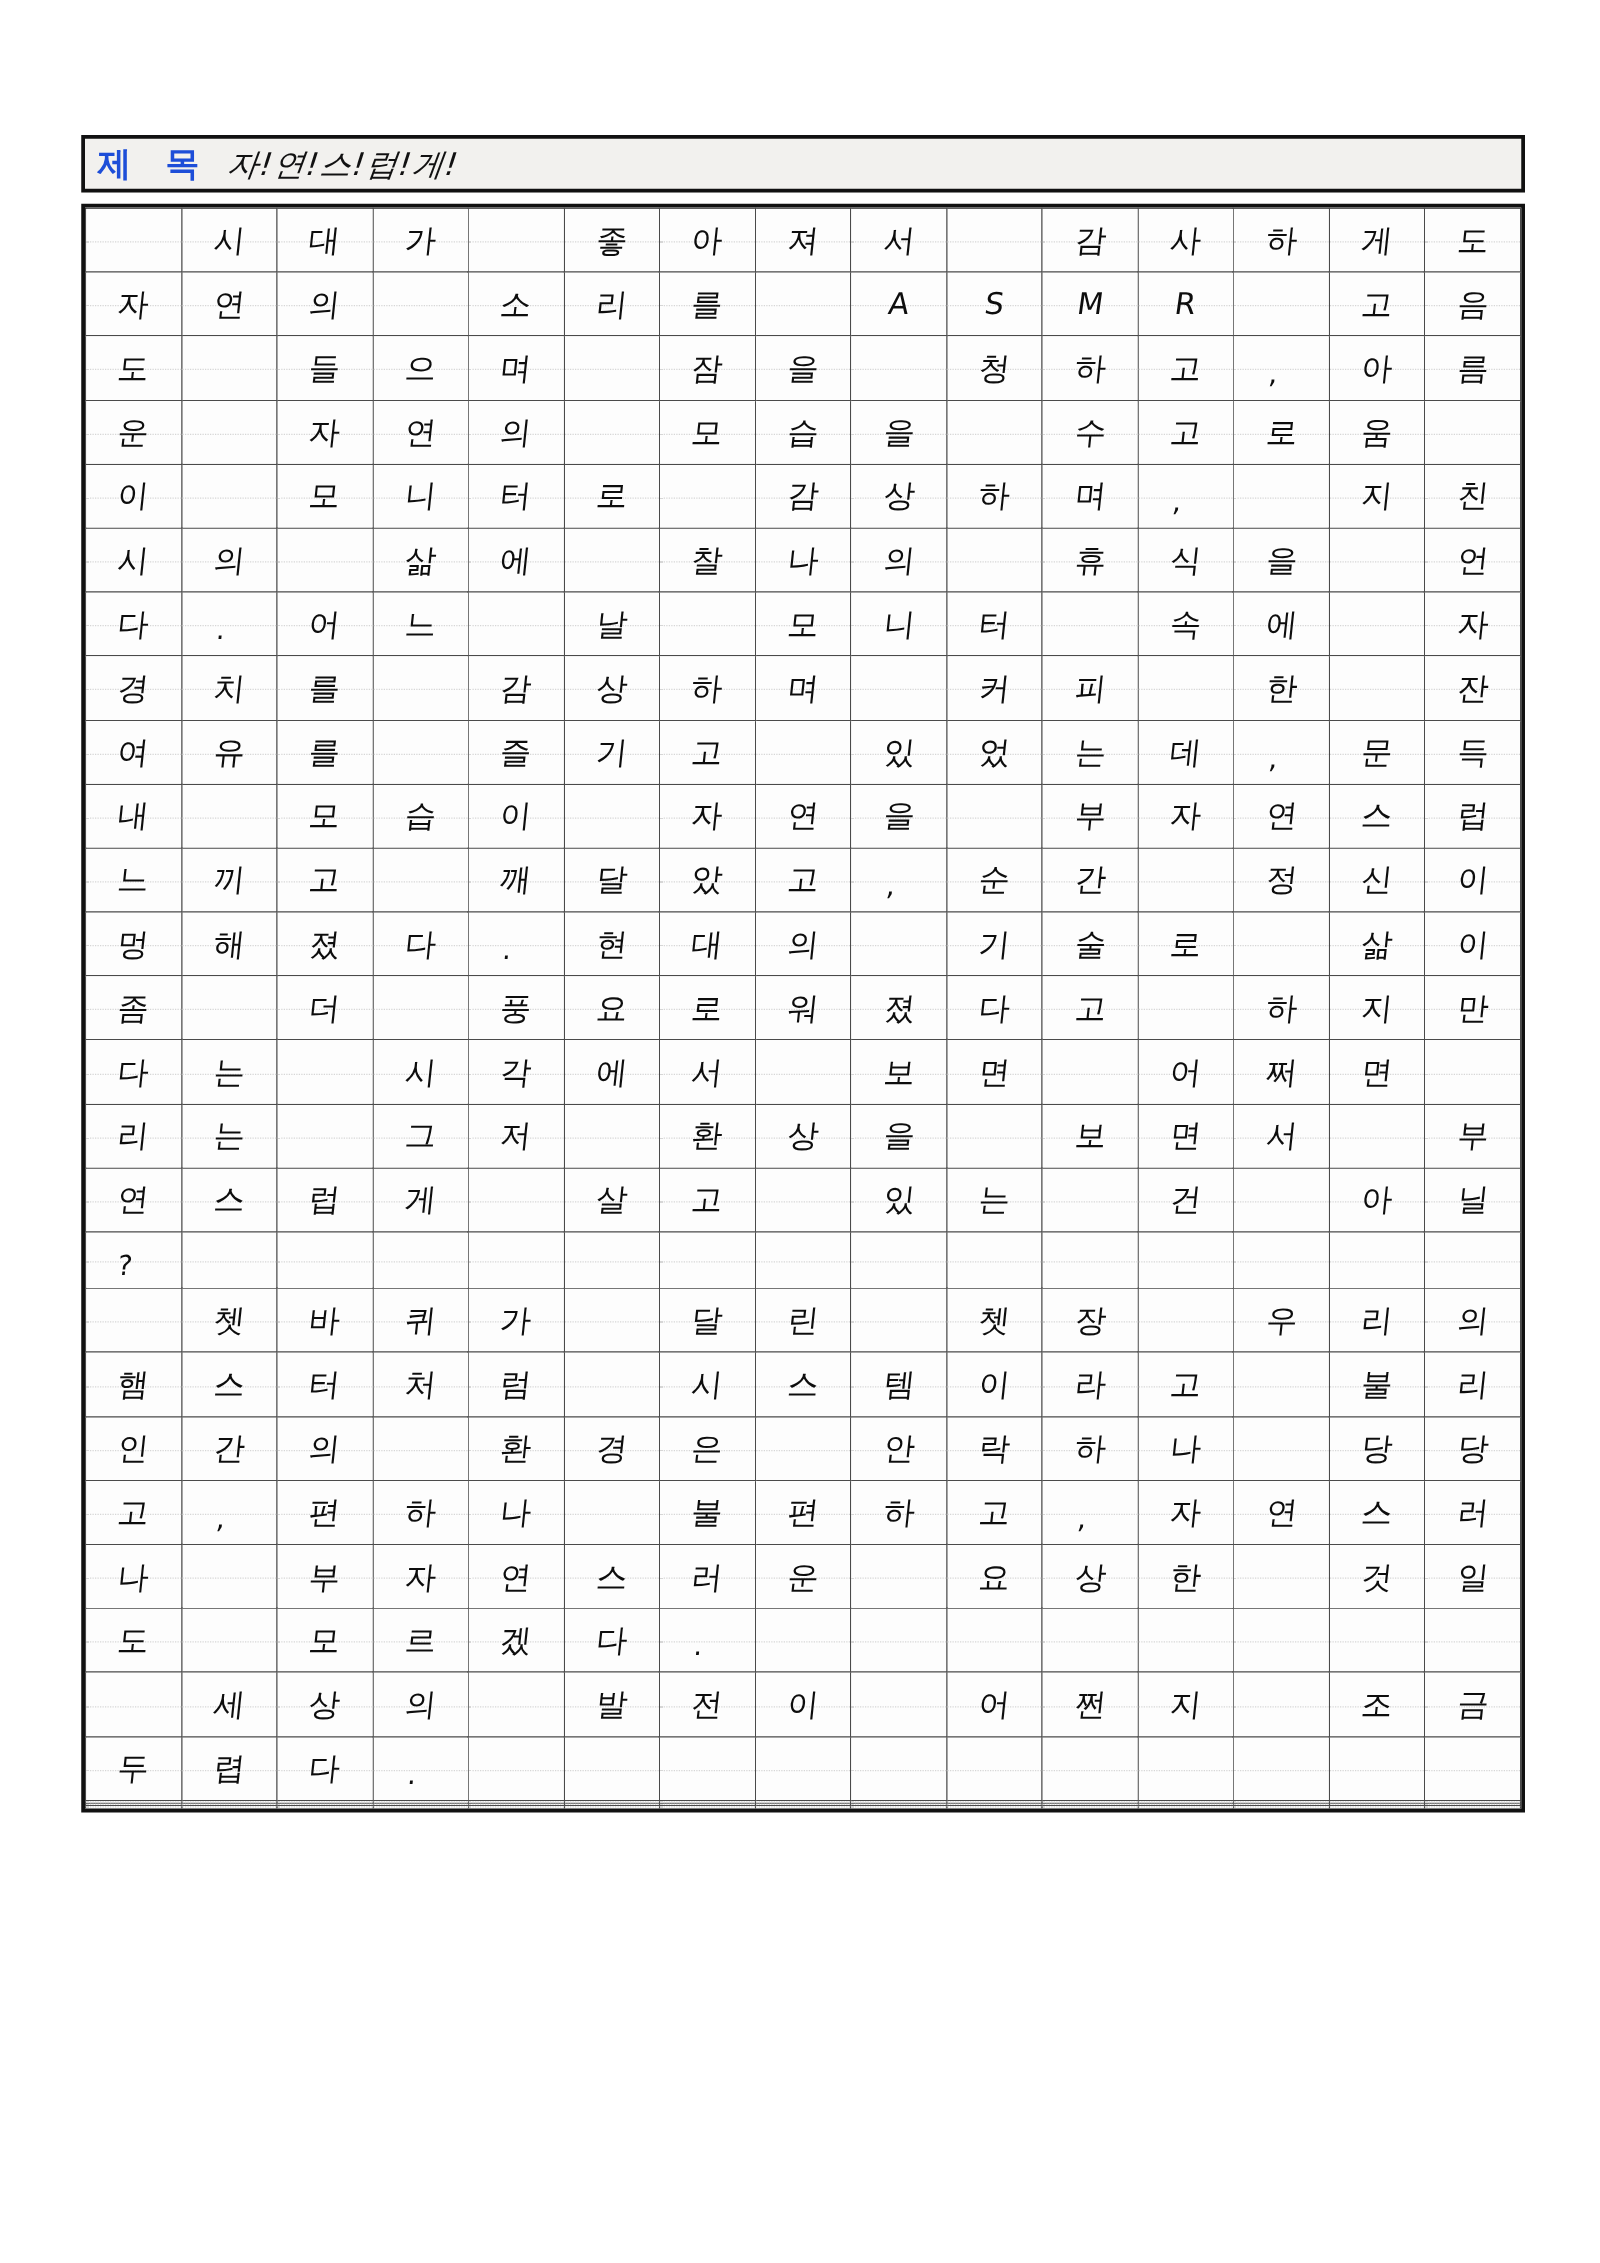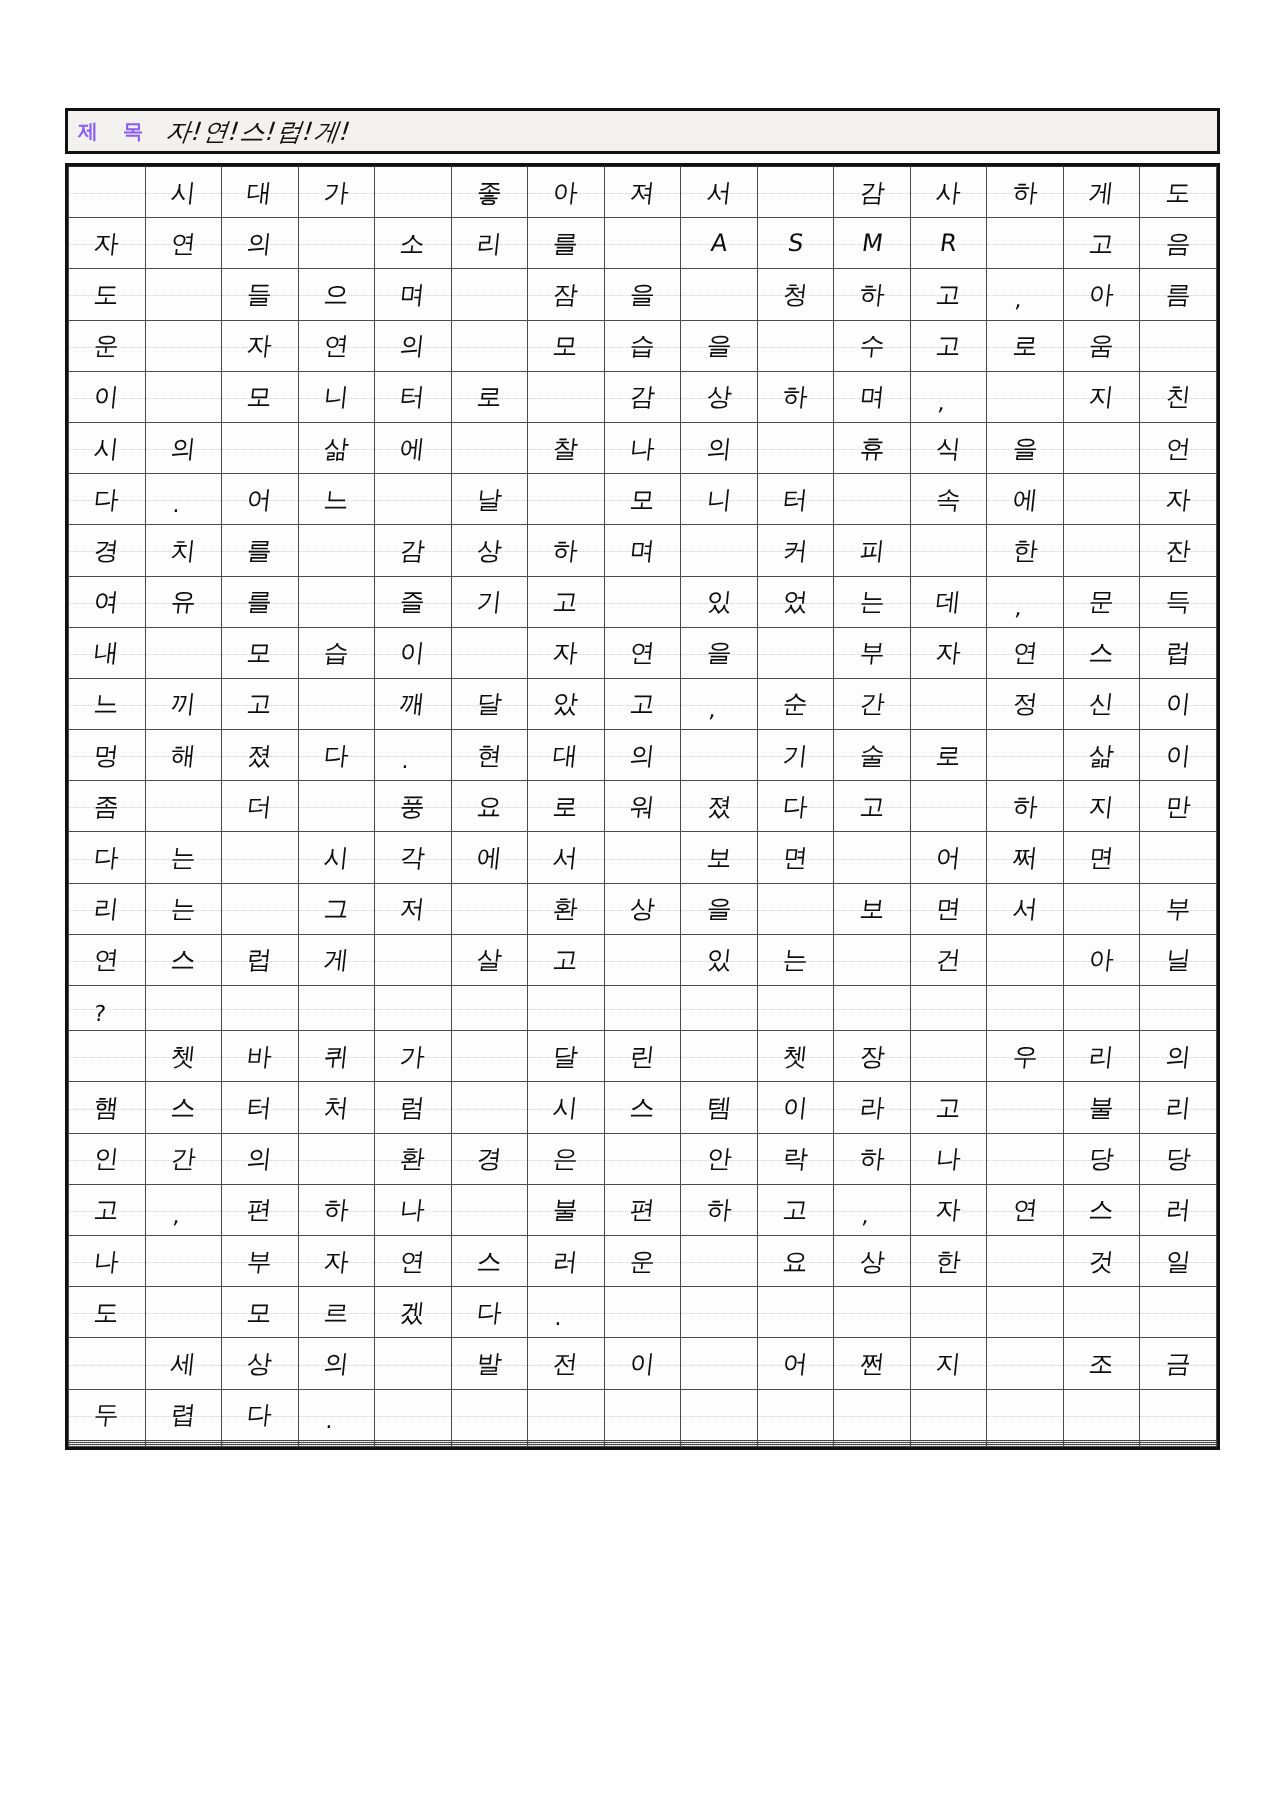--- a/index.html
+++ b/index.html
@@ -32,23 +32,23 @@
     box-sizing: border-box;
     border: 3px solid #111111;
     background: #f2f1ee;
     display: flex;
     align-items: center;
     padding-left: 10px;
   }
   #title-label {
     font-family: "DejaVu Sans", "Liberation Sans", sans-serif;
     font-weight: 700;
-    font-size: 20px;
+    font-size: 27px;
     letter-spacing: 9px;
-    color: #8b5cf6;
+    color: #1d4ed8;
     white-space: nowrap;
     line-height: 1;
     padding-right: 14px;
   }
   #title-value {
     font-family: "DejaVu Sans", "Liberation Sans", sans-serif;
     font-size: 25px;
     color: #111111;
     white-space: nowrap;
     line-height: 1;

